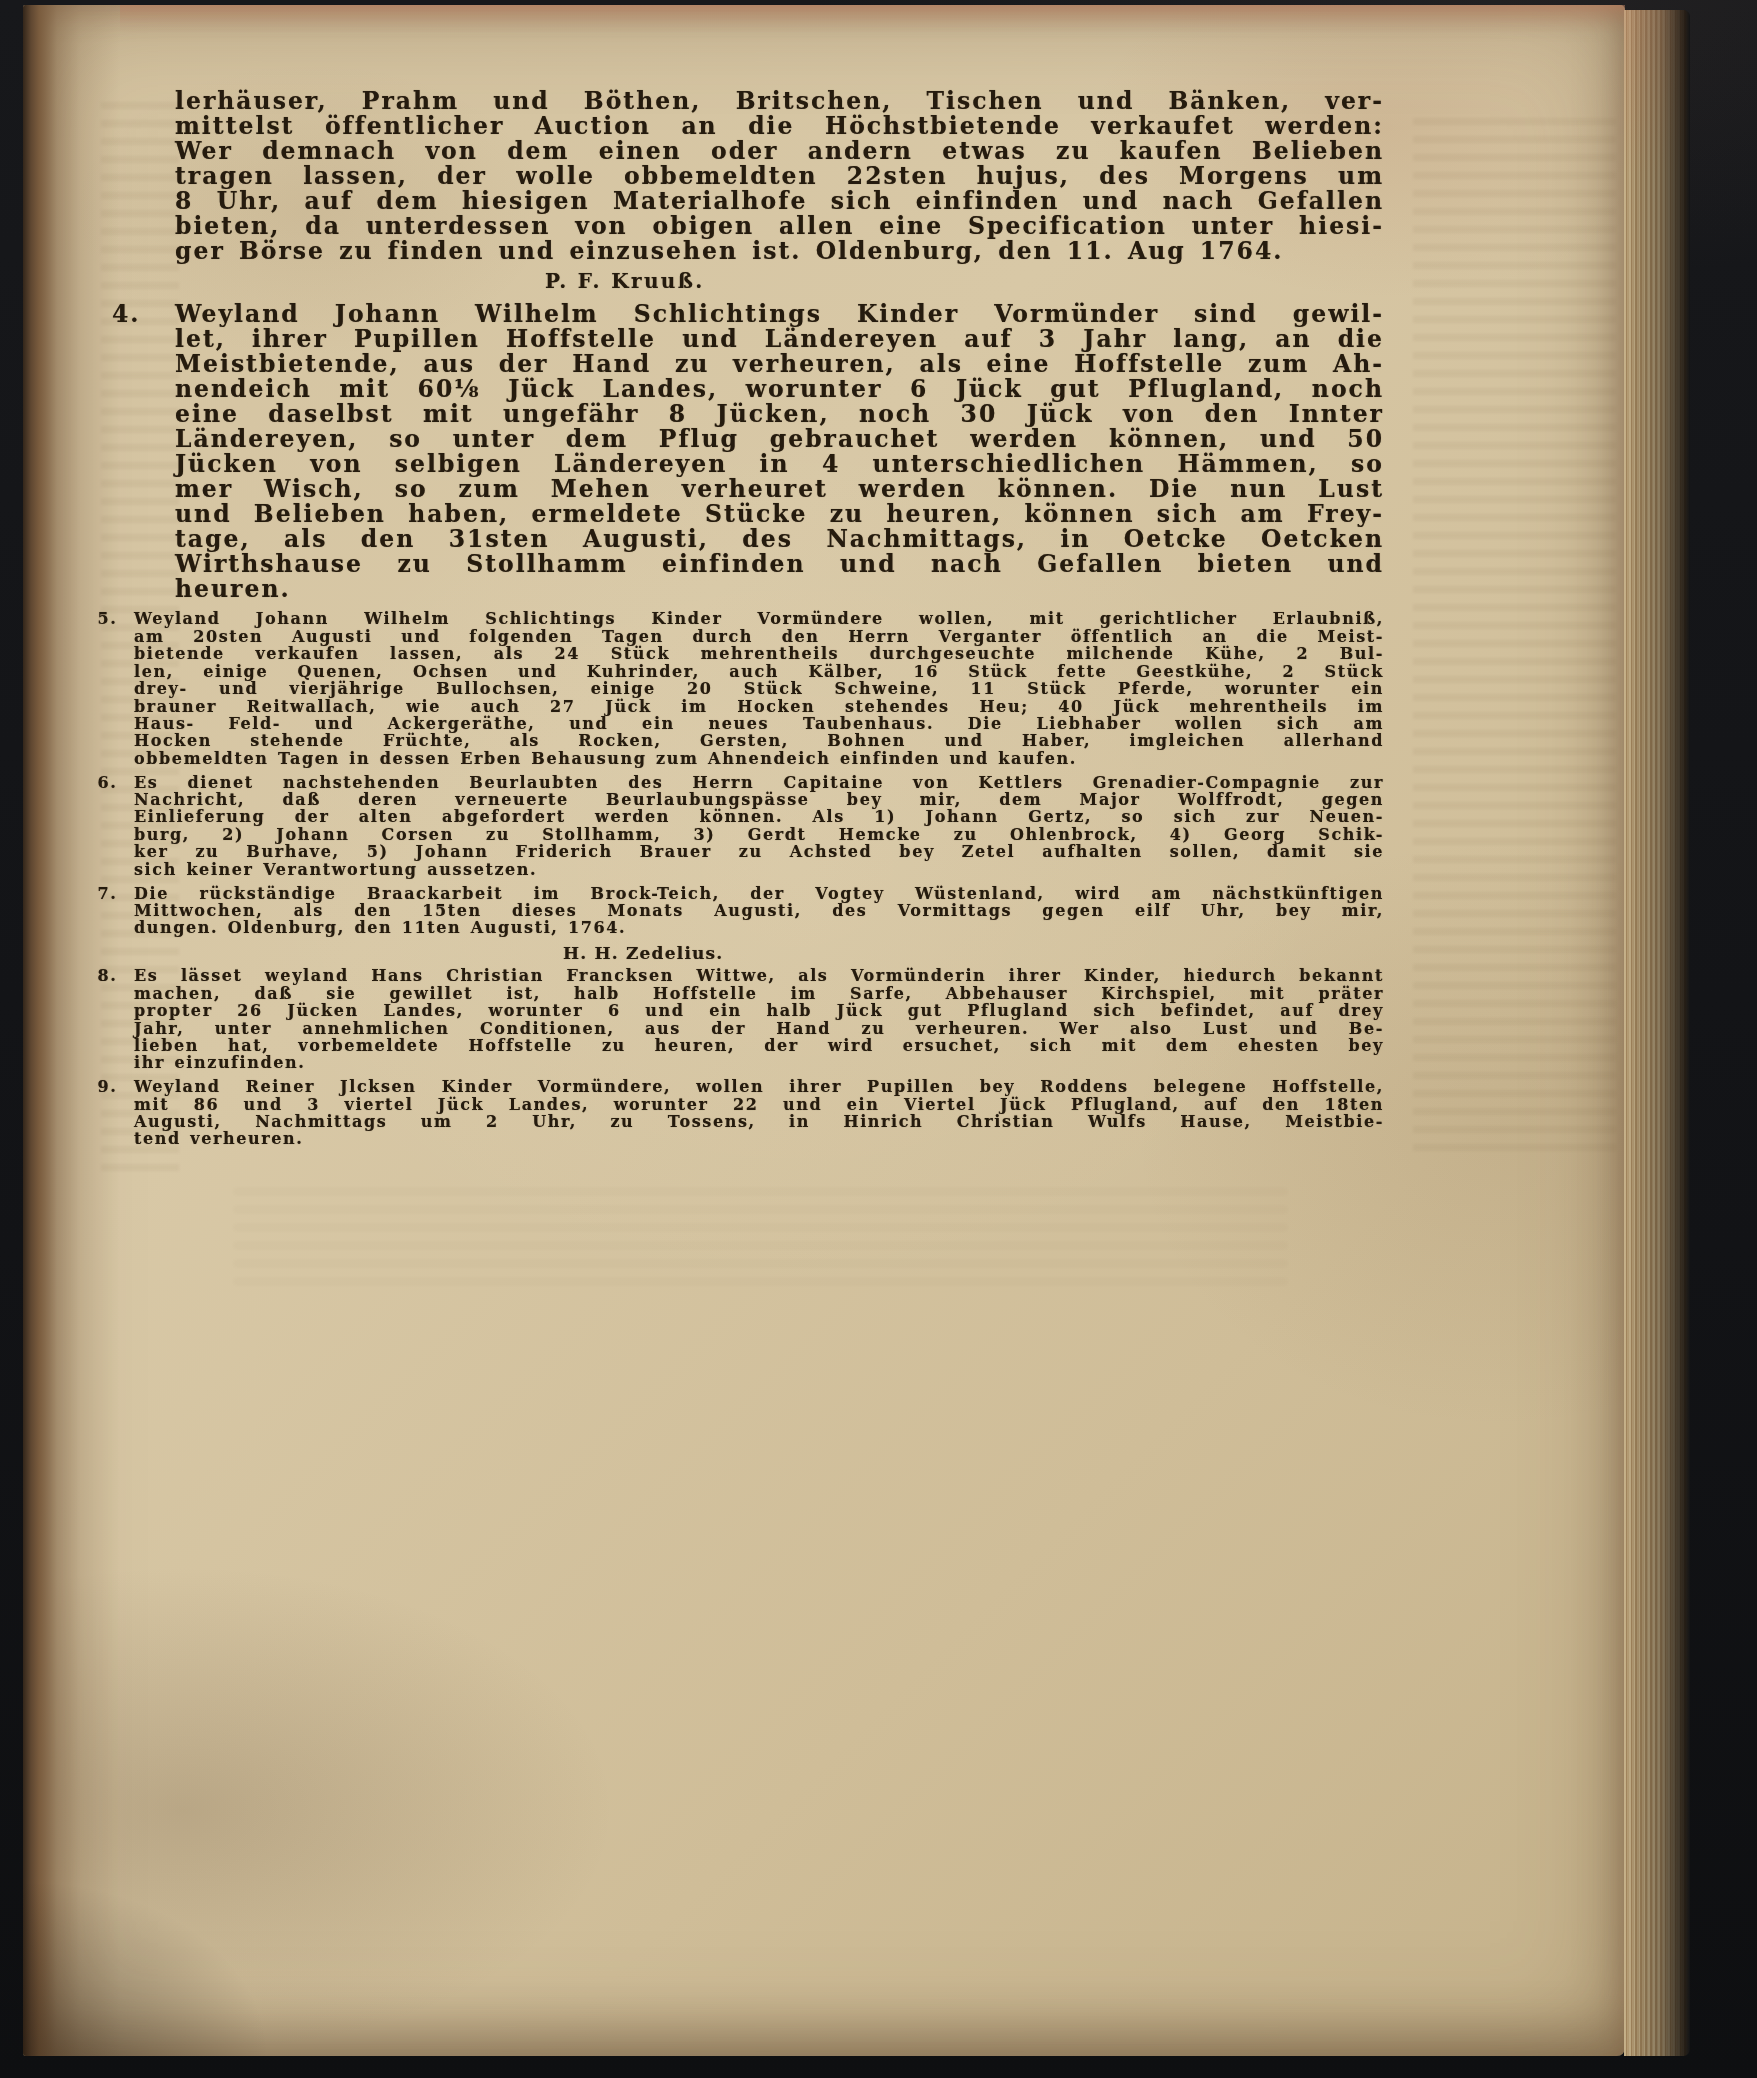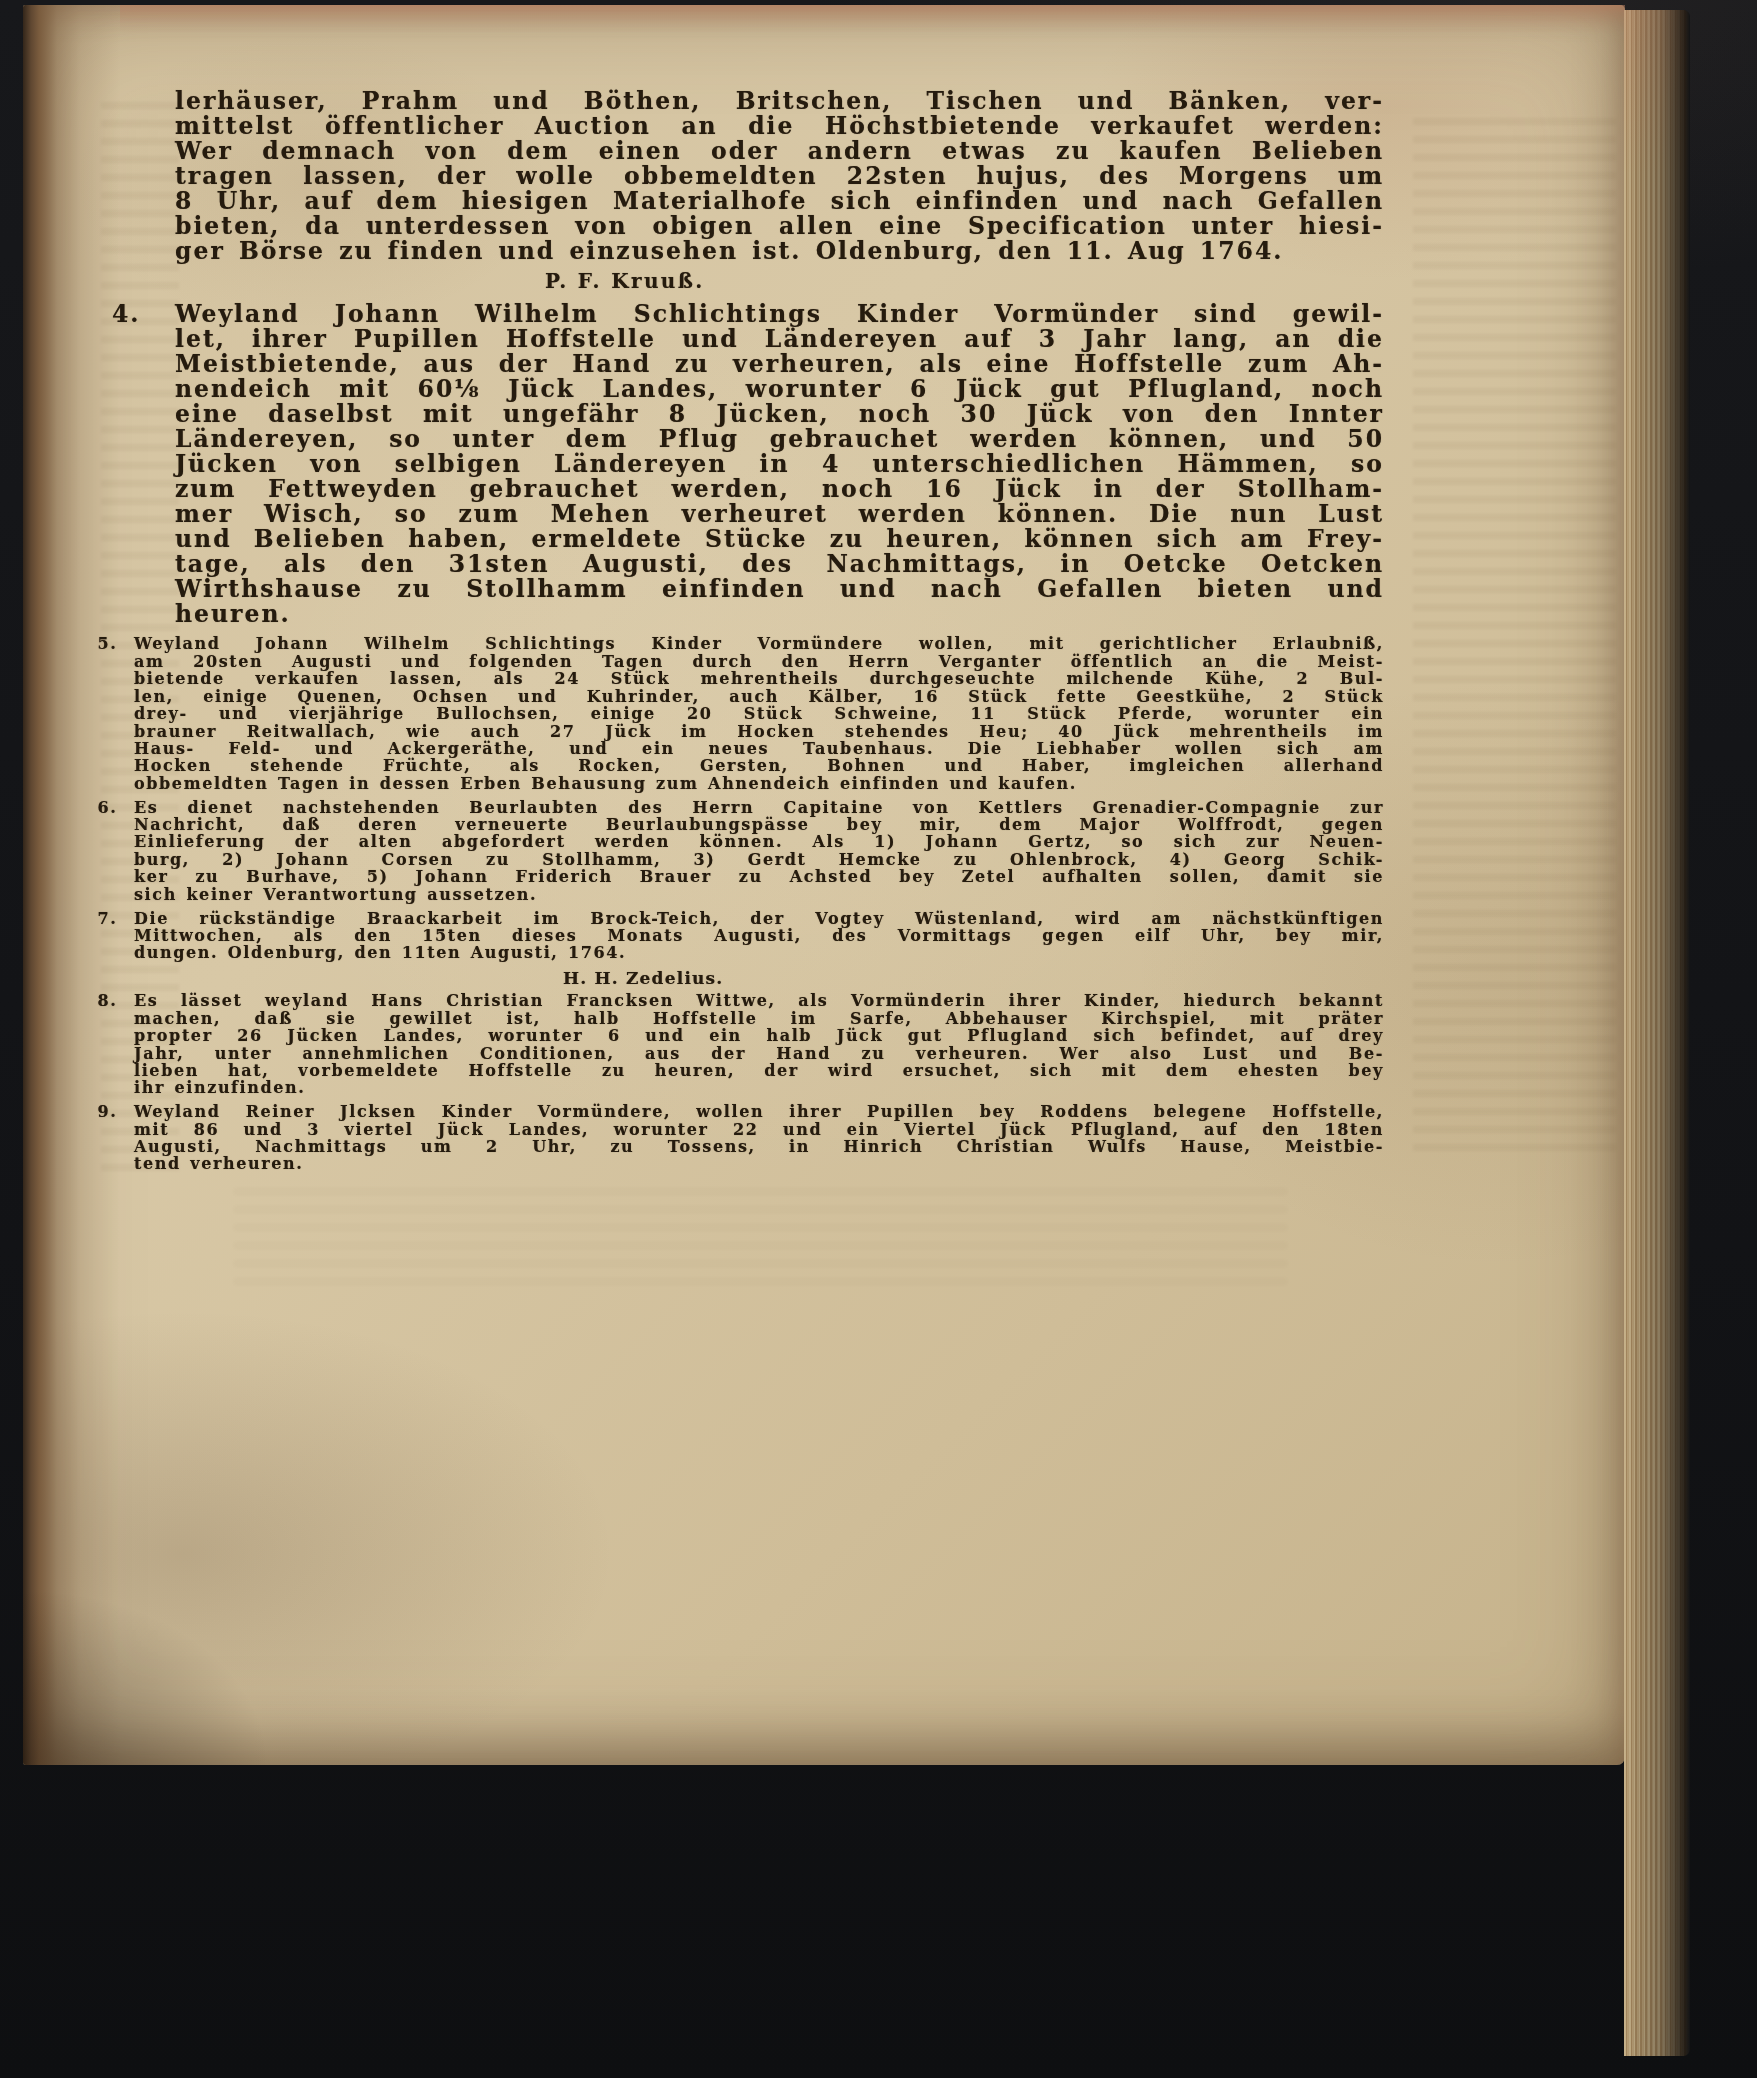--- a/index.html
+++ b/index.html
@@ -14,21 +14,21 @@
     width: 1757px; height: 2078px;
     background:
       radial-gradient(ellipse 972px 405px at 85% 0%, rgba(70,60,55,0.25), transparent 70%),
       linear-gradient(180deg, #17181b 0%, #121316 60%, #0e0f11 100%);
   }
 
   
   .page {
     position: absolute;
     left: 23px; top: 4.9px;
-    width: 1602px; height: 1760px;
+    width: 1602px; height: 2051px;
     background:
       radial-gradient(ellipse 340px 211px at 18% 10%, rgba(124,94,58,0.10), transparent 70%),
       radial-gradient(ellipse 421px 243px at 85% 6%, rgba(165,110,78,0.16), transparent 70%),
       radial-gradient(ellipse 519px 421px at 92% 55%, rgba(120,90,55,0.12), transparent 70%),
       radial-gradient(ellipse 616px 348px at 10% 88%, rgba(80,56,34,0.20), transparent 70%),
       radial-gradient(ellipse 770px 616px at 48% 42%, rgba(255,246,222,0.10), transparent 72%),
       linear-gradient(135deg, #d4c3a0 0%, #d8c8a6 35%, #cfbd98 70%, #c5b28b 100%);
     box-shadow:
       inset 0 0 113px rgba(92,64,34,0.38),
       inset 0 -21px 49px rgba(60,40,22,0.35),
@@ -168,21 +168,20 @@
       <div class="item size-large">
         <div class="num">4.</div>
         <div class="body">
             <div class="tline">Weyland Johann Wilhelm Schlichtings Kinder Vormünder sind gewil-</div>
             <div class="tline">let, ihrer Pupillen Hoffstelle und Ländereyen auf 3 Jahr lang, an die</div>
             <div class="tline">Meistbietende, aus der Hand zu verheuren, als eine Hoffstelle zum Ah-</div>
             <div class="tline">nendeich mit 60⅛ Jück Landes, worunter 6 Jück gut Pflugland, noch</div>
             <div class="tline">eine daselbst mit ungefähr 8 Jücken, noch 30 Jück von den Innter</div>
             <div class="tline">Ländereyen, so unter dem Pflug gebrauchet werden können, und 50</div>
             <div class="tline">Jücken von selbigen Ländereyen in 4 unterschiedlichen Hämmen, so</div>
-            <div class="tline">zum Fettweyden gebrauchet werden, noch 16 Jück in der Stollham-</div>
             <div class="tline">mer Wisch, so zum Mehen verheuret werden können.  Die nun Lust</div>
             <div class="tline">und Belieben haben, ermeldete Stücke zu heuren, können sich am Frey-</div>
             <div class="tline">tage, als den 31sten Augusti, des Nachmittags,  in Oetcke Oetcken</div>
             <div class="tline">Wirthshause zu Stollhamm einfinden und nach Gefallen bieten und</div>
             <div class="tline">heuren.</div>
           </div>
       </div>
 
       <div class="item size-small">
         <div class="num">5.</div>

